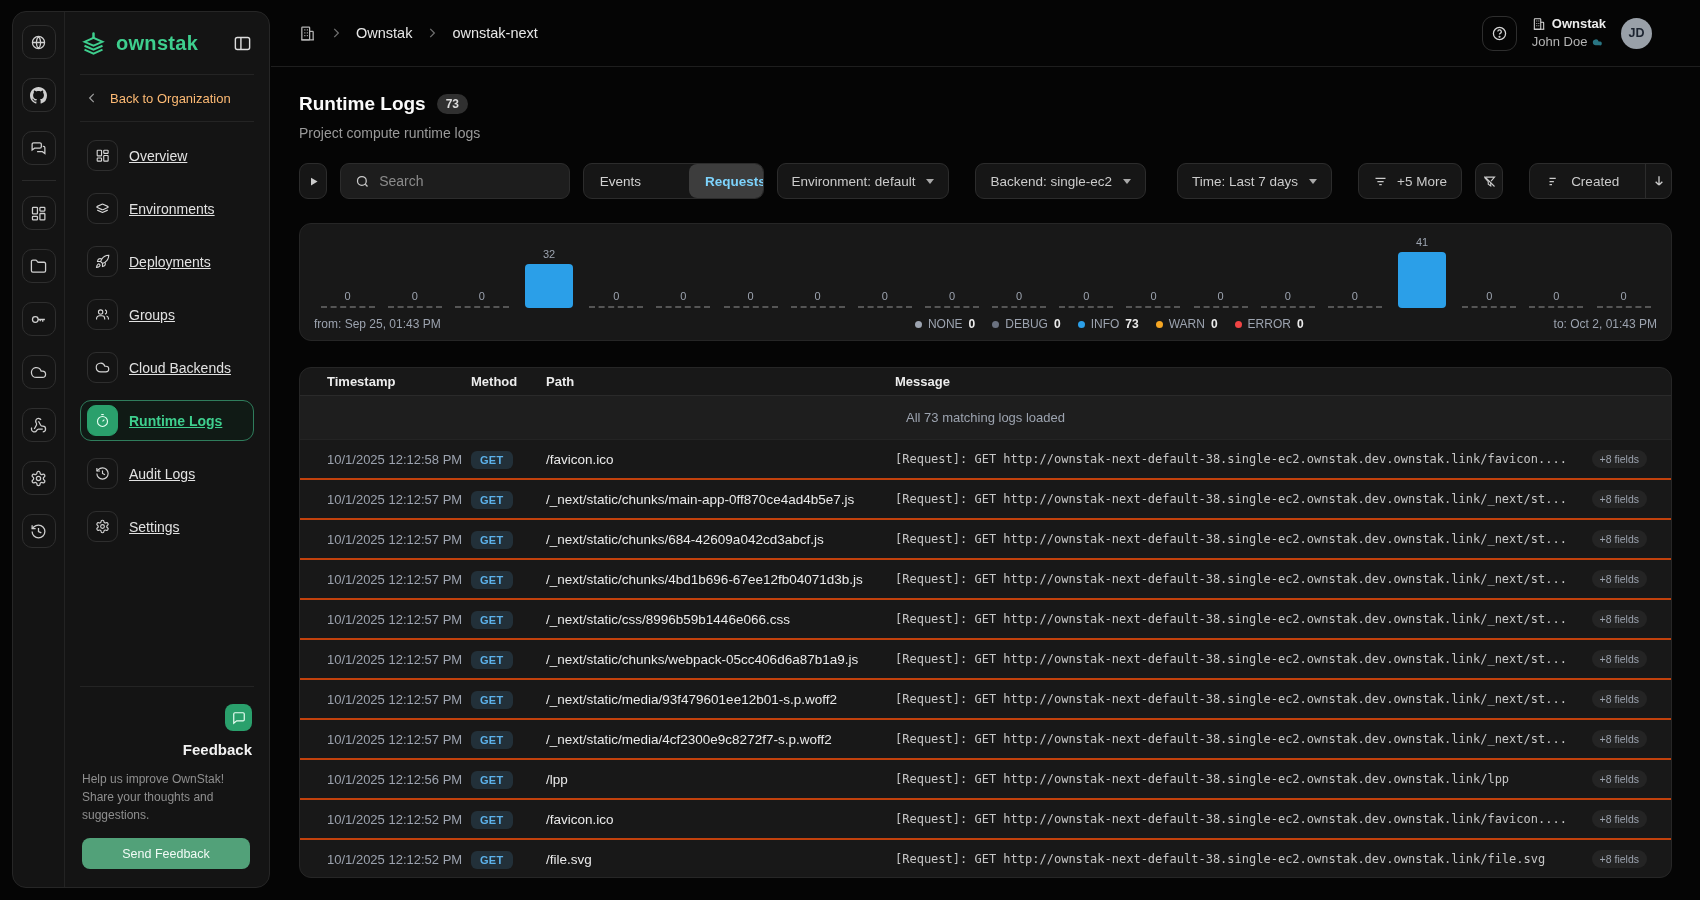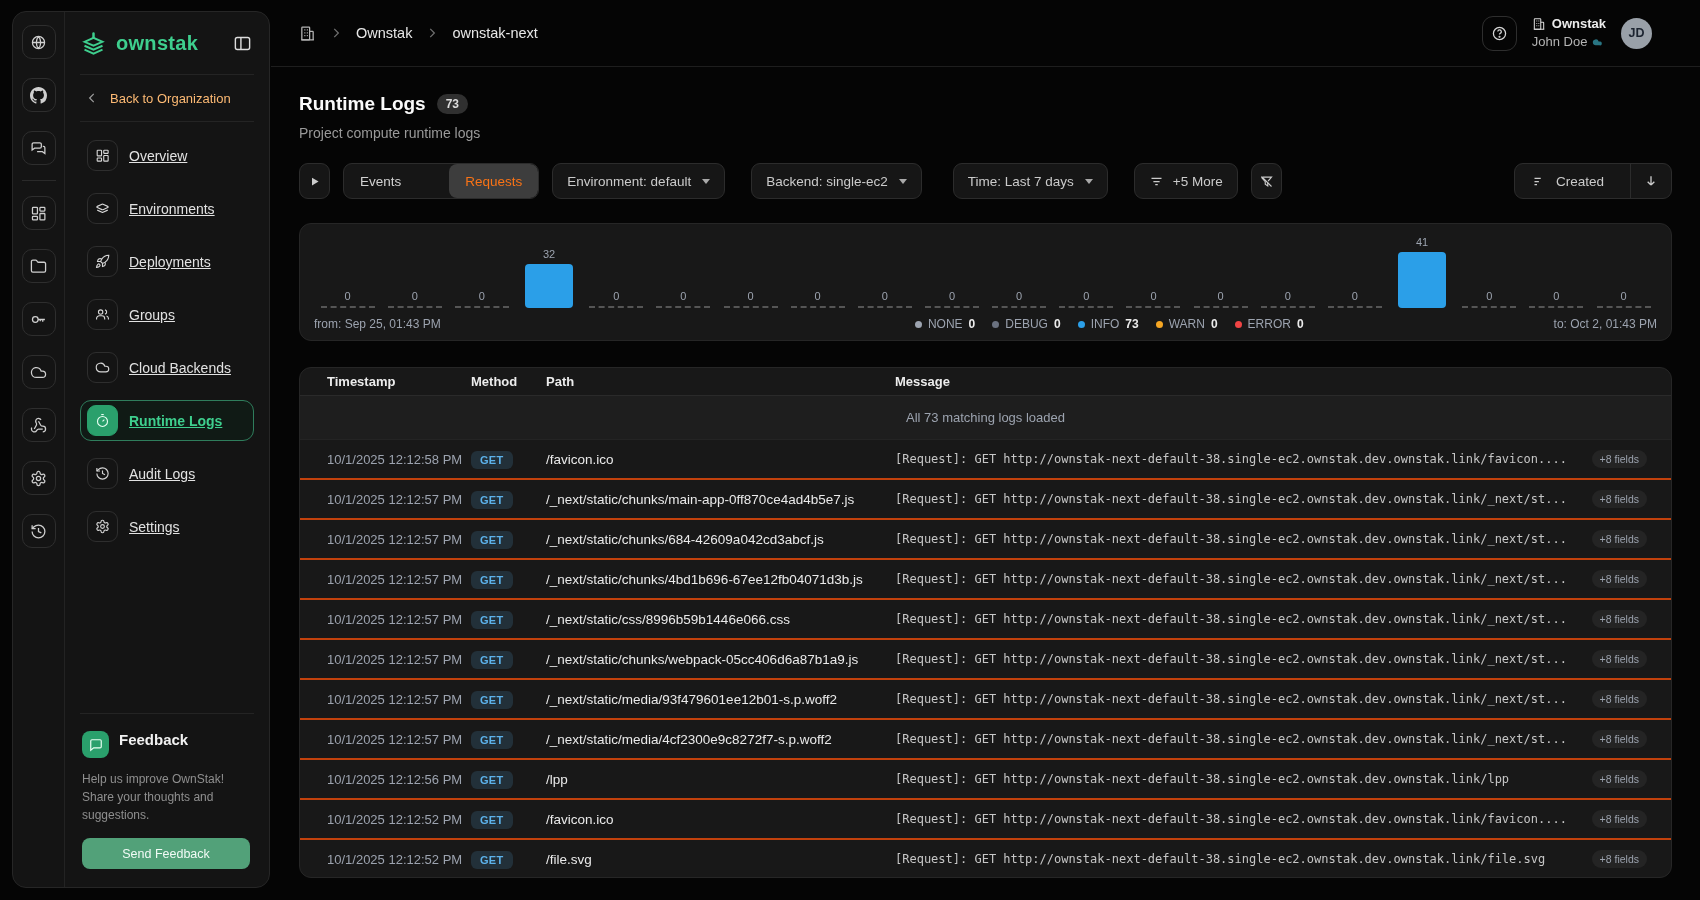--- a/index.html
+++ b/index.html
@@ -27,21 +27,21 @@
   .menu { margin-top:13px; display:flex; flex-direction:column; gap:12px; }
   .menu-item { height:41px; display:flex; align-items:center; gap:11px; padding:0 6px;
     border-radius:11px; border:1px solid transparent; font-size:14px; color:#e2e2e2;text-decoration:underline; }
   .mi-icon { width:31px; height:31px; border:1px solid #2e2e2e; border-radius:9px;
     display:grid; place-items:center; color:#d6d6d6; flex:none; }
   .mi-icon svg { width:15px; height:15px; }
   .menu-item.active { border-color:#2f7d5c; background:#101a15; color:#3ecf8e; font-weight:700; }
   .menu-item.active .mi-icon { background:#2aa06c; border-color:#2aa06c; color:#eafff4; }
   .side-spacer { flex:1; }
   .feedback { border-top:1px solid #242424; padding:17px 2px 18px; }
-  .fb-head { display:flex; align-items:flex-start; gap:10px; }
+  .fb-head { display:flex; align-items:flex-end; gap:10px;flex-direction:column; }
   .fb-icon { width:27px; height:27px; border-radius:8px; background:#2aa06c; color:#eafff4;
     display:grid; place-items:center; }
   .fb-icon svg { width:14px; height:14px; }
   .fb-title { font-size:15px; font-weight:700; color:#f2f2f2; }
   .fb-body { margin-top:12px; font-size:12px; line-height:1.5; color:#8f8f8f; max-width:175px; }
   .fb-btn { margin-top:14px; width:168px; height:31px; border:none; border-radius:8px;
     background:#52a179; color:#f2fbf6; font-size:12.5px; font-weight:400; font-family:inherit; }
 
   
   .main { position:absolute; left:271px; top:0; right:0; bottom:0; }
@@ -74,21 +74,21 @@
     color:#cbcbcb; display:inline-flex; align-items:center; gap:9px; padding:0 14px;
     font-size:13.5px; font-family:inherit; white-space:nowrap; }
   .tb svg { width:15px; height:15px; flex:none; }
   .play-btn { width:31px; padding:0; justify-content:center; }
   .search-box { width:251px; background:#1d1d1d; }
   .search-box input { background:transparent; border:none; outline:none; color:#e5e5e5;
     font-size:14px; width:100%; font-family:inherit; }
   .search-box input::placeholder { color:#8b8b8b; }
   .seg { padding:0; overflow:hidden; gap:0; }
   .seg .seg-item { padding:0 16px; height:100%; display:flex; align-items:center; font-size:13.5px; color:#d2d2d2; }
-  .seg .seg-item.sel { background:#3d3d3d; color:#f97316; font-weight:400; border-radius:8px;margin-left:32px; }
+  .seg .seg-item.sel { background:#3d3d3d; color:#7dd3fc; font-weight:700; border-radius:8px;margin-left:32px; }
   .caret { width:0; height:0; border-left:4.5px solid transparent; border-right:4.5px solid transparent;
     border-top:5.5px solid #a9a9a9; margin-left:2px; }
   .tb-sp { flex:1; }
   .sort { padding:0; overflow:hidden; }
   .sort-main { display:flex; align-items:center; gap:9px; padding:0 17px; height:100%; }
   .sort-dir { width:41px; height:100%; display:grid; place-items:center; border-left:1px solid #2c2c2c; }
 
   
   .chart-card { margin-top:24px; height:118px; border:1px solid #262626; border-radius:12px;
     background:#181818; padding:6px 14px 0; display:flex; flex-direction:column; }
@@ -369,20 +369,27 @@
       <span class="count-pill">73</span>
     </div>
     <div class="page-sub">Project compute runtime logs</div>
 
     <div class="toolbar">
       <button class="tb play-btn">
         <svg viewBox="0 0 24 24">
             <path fill="currentColor" d="M8 5.8v12.4L18.5 12z"></path>
           </svg>
       </button>
+      <div class="tb search-box">
+        <svg viewBox="0 0 24 24" fill="none" stroke="currentColor" stroke-width="2">
+            <circle cx="11" cy="11" r="7"></circle>
+            <path d="m20 20-3.5-3.5"></path>
+          </svg>
+        <input placeholder="Search" style="">
+      </div>
       <div class="tb seg" id="seg">
           <div class="seg-item">Events</div>
           <div class="seg-item sel">Requests</div>
         </div>
       <span id="filters" style="display: contents;"><button class="tb" style="margin-right: 13px;">
             <span>Environment: default</span>
             <span class="caret"></span>
           </button><button class="tb" style="margin-right: 18px;">
             <span>Backend: single-ec2</span>
             <span class="caret"></span>

